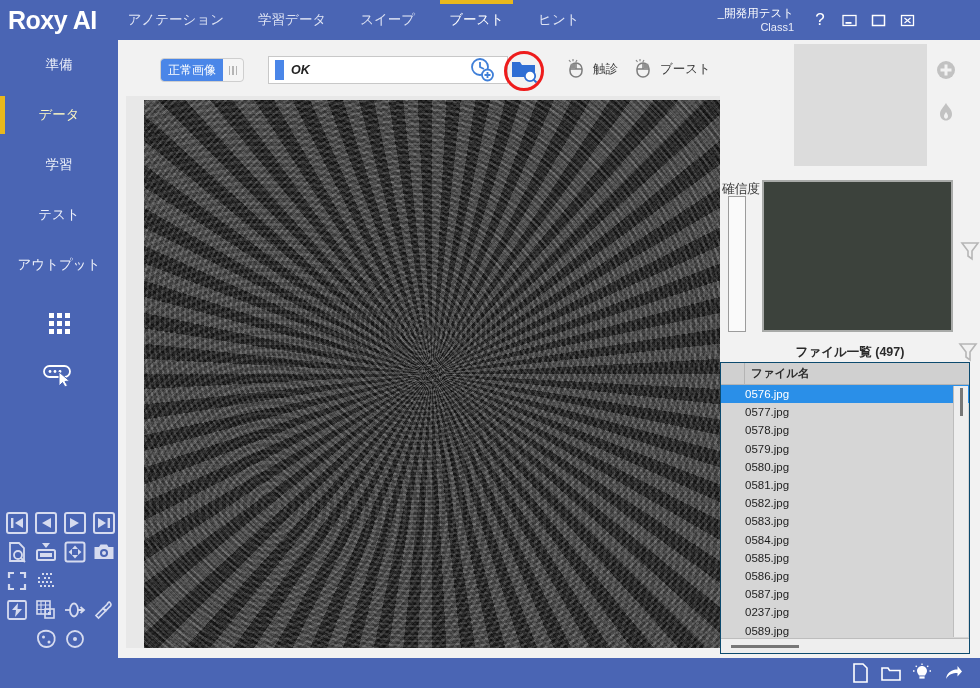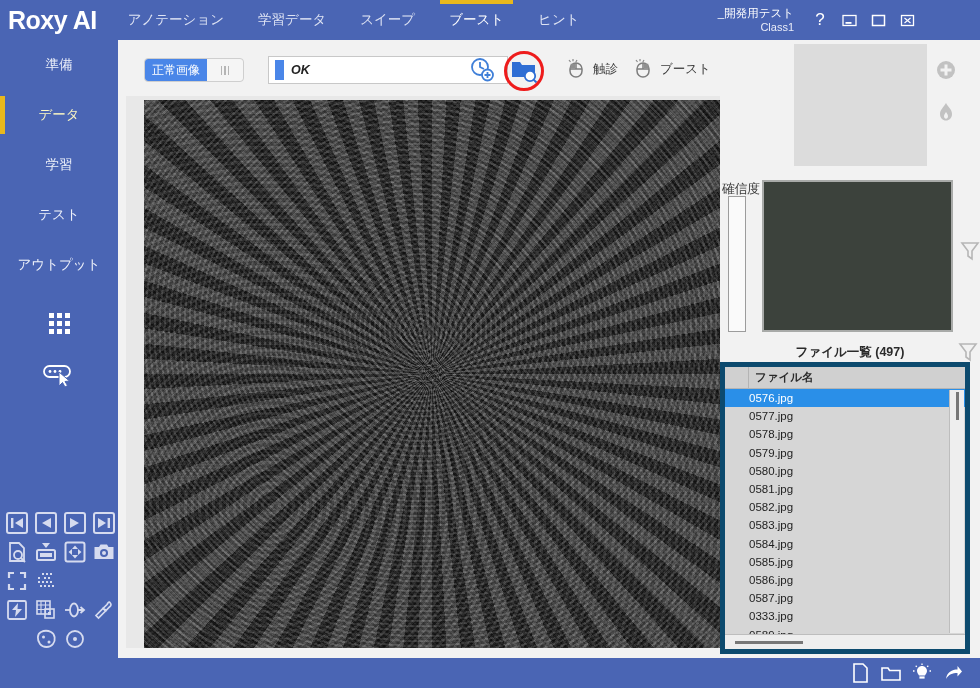--- a/index.html
+++ b/index.html
@@ -99,22 +99,22 @@
   #content {
     position: absolute; left: 118px; top: 40px; width: 862px; height: 618px;
     background: #f2f2f2;
   }
 
   
   #toolbar {
     position: absolute; left: 0; top: 0; width: 862px; height: 56px;
   }
   #toggle-normal {
-    position: absolute; left: 26px; top: 18px;
-    width: 100px; height: 24px;
+    position: absolute; left: 42px; top: 18px;
+    width: 84px; height: 24px;
     border-radius: 4px; background: #dcdcdc;
     display: flex; align-items: center;
     border: 1px solid #cfcfcf;
     cursor: pointer; overflow: hidden;
   }
   #toggle-normal .lbl {
     background: #4a86e8; color: #ffffff; font-size: 12px;
     height: 22px; line-height: 22px; padding: 0 7px;
     border-radius: 3px 0 0 3px;
   }
@@ -225,21 +225,21 @@
     display: flex; align-items: center; justify-content: center;
   }
   #filelist-title {
     font-size: 12.5px; color: #2b2b2b; font-weight: 600;
   }
   #filter-icon-2 {
     position: absolute; left: 238px; top: 301px; cursor: pointer;
   }
   #filelist {
     position: absolute; left: 0; top: 322px; width: 250px; height: 292px;
-    background: #d6d6d6; border: 5px solid #0c4a6e;
+    background: #d6d6d6; border: 1px solid #0c4a6e;
     display: flex; flex-direction: column;
   }
   #fl-colhead {
     height: 22px; background: #d0d0d0; border-bottom: 1px solid #b4b4b4;
     display: flex; align-items: center;
     font-size: 11.5px; color: #2b2b2b; font-weight: 600;
   }
   #fl-colhead .grip { width: 24px; height: 100%; border-right: 1px solid #b4b4b4; }
   #fl-colhead .cname { padding-left: 6px; }
   #fl-rows {
@@ -635,21 +635,21 @@
         <div class="fl-row">
             <div class="pad"></div>
             <span>0586.jpg</span>
           </div>
         <div class="fl-row">
             <div class="pad"></div>
             <span>0587.jpg</span>
           </div>
         <div class="fl-row">
             <div class="pad"></div>
-            <span>0333.jpg</span>
+            <span>0237.jpg</span>
           </div>
         <div class="fl-row">
             <div class="pad"></div>
             <span>0589.jpg</span>
           </div>
       </div>
       <div id="fl-hscroll">
         <div id="fl-hthumb"></div>
       </div>
       <div id="fl-vscroll">

